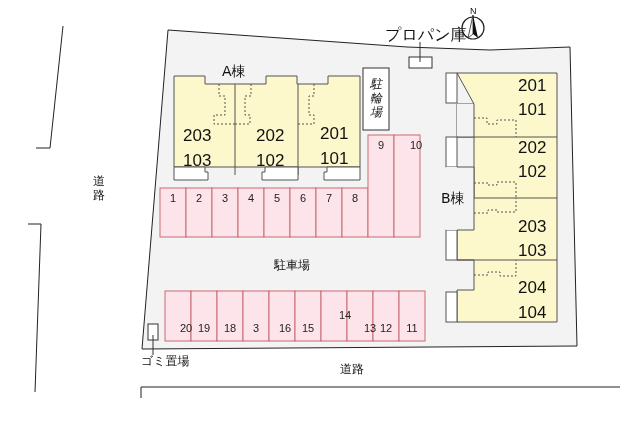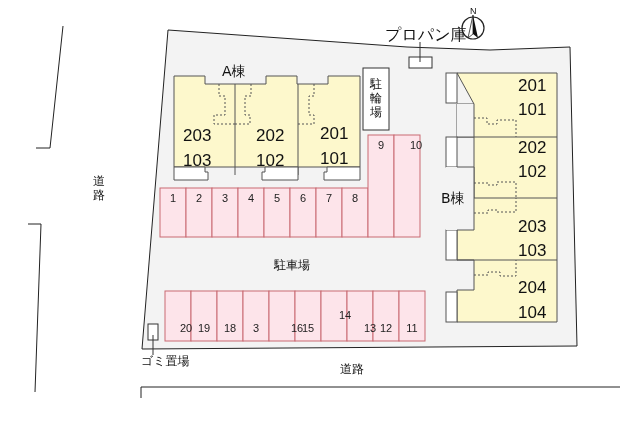--- a/index.html
+++ b/index.html
@@ -95,21 +95,21 @@
     <rect x="373" y="291" width="26" height="50"></rect>
     <rect x="399" y="291" width="26" height="50"></rect>
   </g>
 
   <rect x="148" y="324" width="10" height="16" fill="#fff" stroke="#333" stroke-width="1"></rect>
   <line x1="153" y1="335" x2="153" y2="355" stroke="#333" stroke-width="1"></line>
 </svg>
 
 <div class="lbl" style="left:385px;top:27px;font-size:16px;">プロパン庫</div>
 <div class="lbl" style="left:470px;top:7px;font-size:9px;font-family:'Liberation Sans',sans-serif;">N</div>
-<div class="vlbl" style="left:369px;top:77px;">駐輪場</div>
+<div class="vlbl" style="left:369px;top:77px;font-style:italic;">駐輪場</div>
 <div class="lbl" style="left:274px;top:259px;">駐車場</div>
 <div class="lbl" style="left:141px;top:355px;">ゴミ置場</div>
 <div class="vlbl" style="left:92px;top:174px;">道路</div>
 <div class="lbl" style="left:340px;top:363px;">道路</div>
 
 <div class="bldg" style="left:222px;top:64px;">A棟</div>
 <div class="unit" style="left:183px;top:127px;">203</div>
 <div class="unit" style="left:183px;top:152px;">103</div>
 <div class="unit" style="left:256px;top:127px;">202</div>
 <div class="unit" style="left:256px;top:152px;">102</div>
@@ -134,18 +134,18 @@
 <div class="pk" style="left:290px;top:193px;width:26px;">6</div>
 <div class="pk" style="left:316px;top:193px;width:26px;">7</div>
 <div class="pk" style="left:342px;top:193px;width:26px;">8</div>
 <div class="pk" style="left:368px;top:140px;width:26px;">9</div>
 <div class="pk" style="left:394px;top:140px;width:44px;">10</div>
 
 <div class="pk" style="left:165px;top:323px;width:42px;">20</div>
 <div class="pk" style="left:191px;top:323px;width:26px;">19</div>
 <div class="pk" style="left:217px;top:323px;width:26px;">18</div>
 <div class="pk" style="left:243px;top:323px;width:26px;">3</div>
-<div class="pk" style="left:269px;top:323px;width:32px;padding-left:12px;">16</div>
+<div class="pk" style="left:269px;top:323px;width:32px;">16</div>
 <div class="pk" style="left:295px;top:323px;width:26px;">15</div>
 <div class="pk" style="left:321px;top:310px;width:48px;">14</div>
 <div class="pk" style="left:347px;top:323px;width:46px;">13</div>
 <div class="pk" style="left:373px;top:323px;width:26px;">12</div>
 <div class="pk" style="left:399px;top:323px;width:26px;">11</div>
 
 </body></html>

